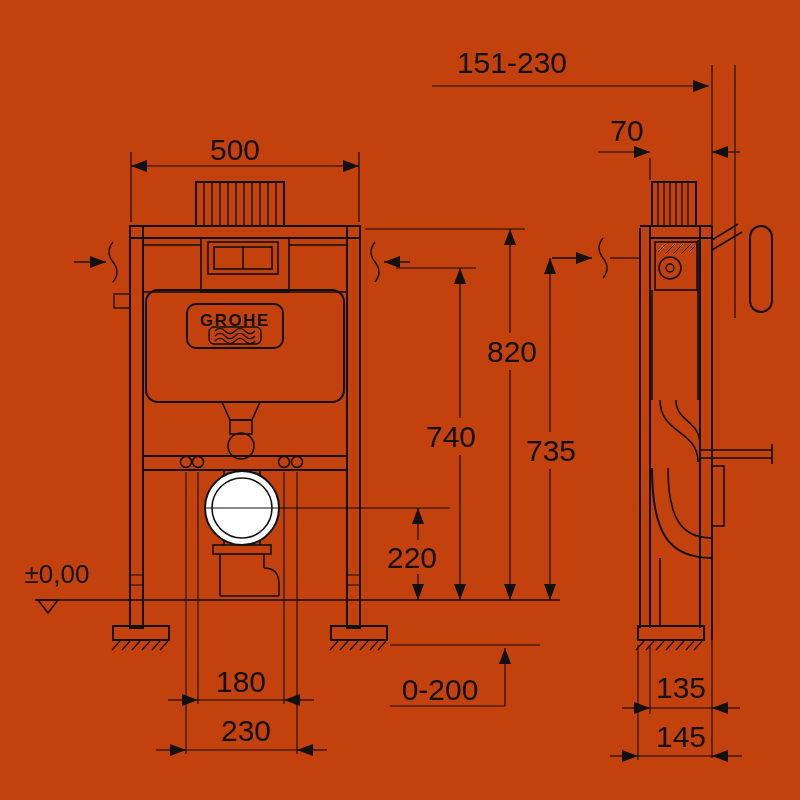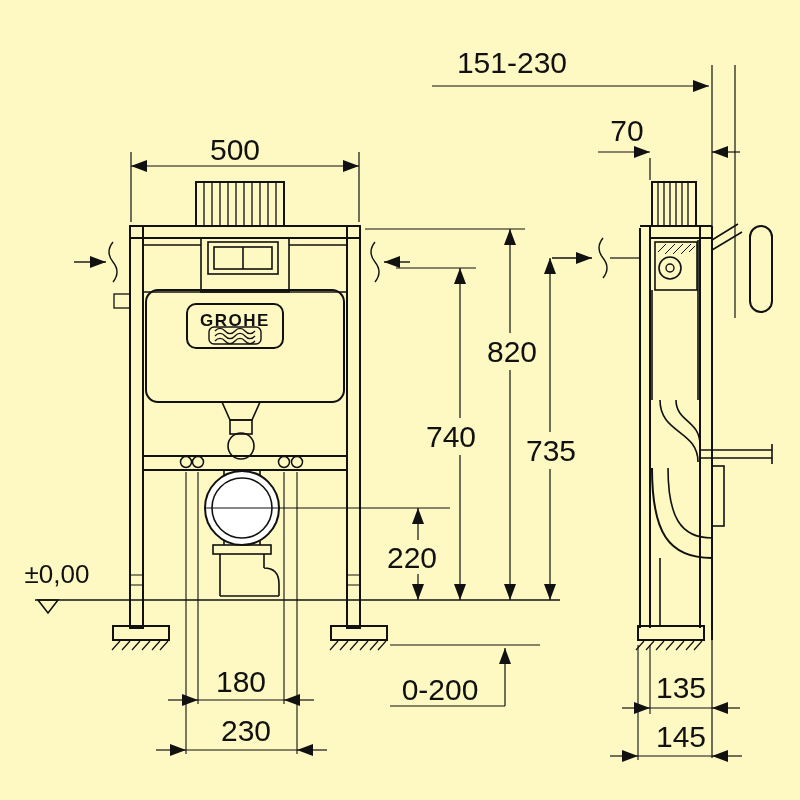--- a/index.html
+++ b/index.html
@@ -1,16 +1,16 @@
 <!DOCTYPE html>
 <html><head>
 <meta charset="utf-8">
 <style>
   html,body{margin:0;padding:0;background:#fff;}
-  .canvas{width:800px;height:800px;background:#fef9c3;position:relative;overflow:hidden;}
+  .canvas{width:800px;height:800px;background:#c2410c;position:relative;overflow:hidden;}
   svg{display:block;}
   svg text{
     font-family:"Liberation Sans", sans-serif;
     fill:#111;
     stroke:none;
   }
   .dim-label{font-size:30px;}
   .floor-label{font-size:26px;}
   .brand-label{font-size:17px;font-weight:bold;letter-spacing:1.5px;}
 </style>

